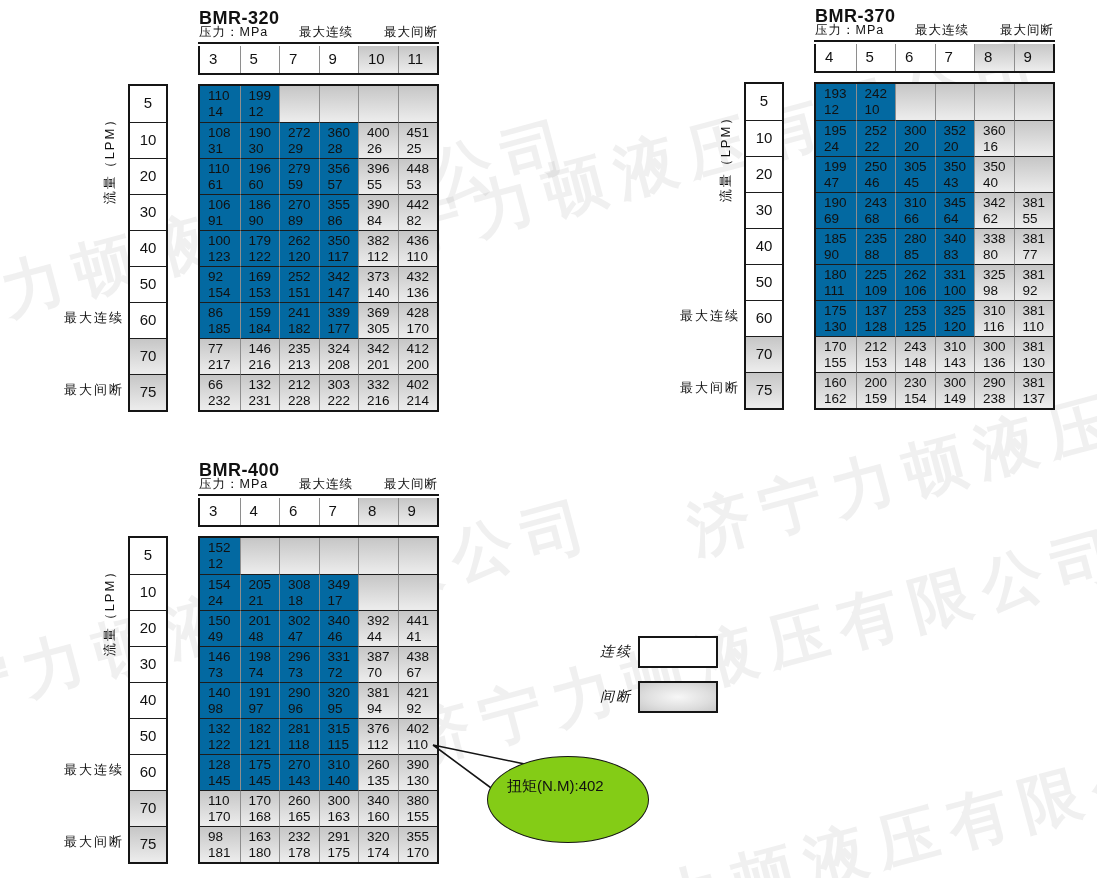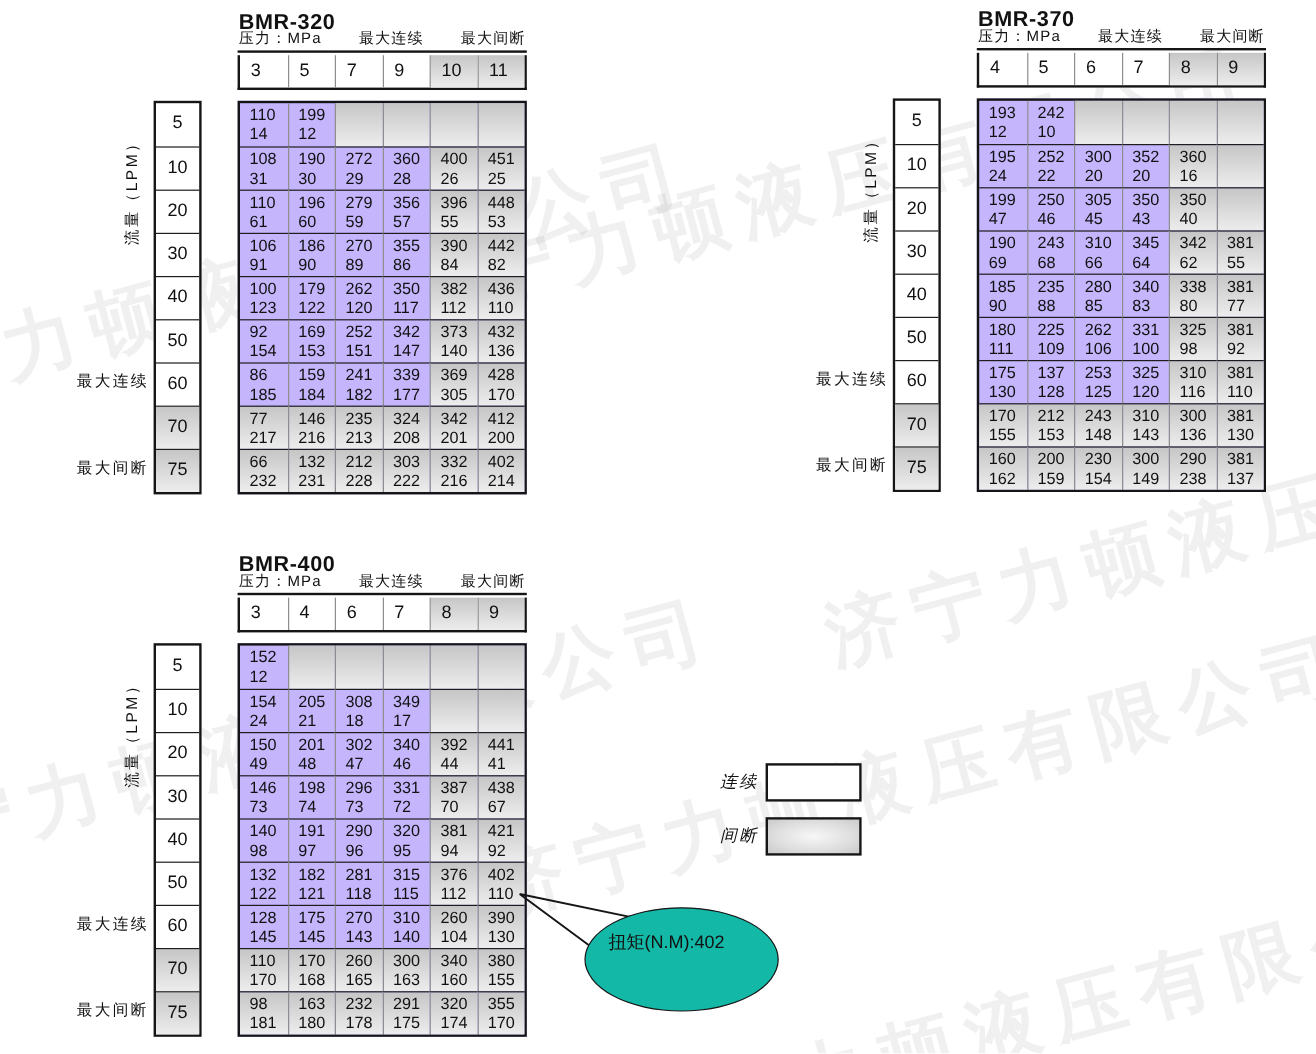--- a/index.html
+++ b/index.html
@@ -16,21 +16,21 @@
   .tgroup { position:absolute; width:392px; height:422px; }
   .tgroup > div { position:absolute; }
   .t-title { left:139px; top:0; font-size:18px; letter-spacing:0.5px;font-weight:bold; }
   .p-line { left:138px; top:19px; width:241px; height:17px;
             border-bottom:2px solid #151515; display:flex; justify-content:space-between;
             align-items:flex-end; font-size:12.5px; padding:0 1px 1px 1px; letter-spacing:1px;gap:11px; }
   .hdr { left:138px; top:38px; width:241px; height:29px; border:2px solid #151515; border-top:none;
          display:grid; grid-template-columns:repeat(6,1fr); background:#fff; }
   .hdr .hc { font-size:15px; line-height:26px; padding-left:9px; }
   .body { left:138px; top:76px; width:241px; border:2px solid #151515;
-          display:grid; grid-template-columns:repeat(6,1fr); grid-auto-rows:36px; background:#c4b5fd; }
+          display:grid; grid-template-columns:repeat(6,1fr); grid-auto-rows:36px; background:#0369a1; }
   .labcol { left:68px; top:76px; width:40px; border:2px solid #151515;
             display:grid; grid-auto-rows:36px; background:#fff; }
   .labcol .lc { text-align:center; line-height:34px; font-size:15px; }
   .bt { border-top:1px solid #1d1d1d; }
   .bl { border-left:1px solid #8e8e8e; }
   .sh { background:linear-gradient(180deg,#c6c6c6 0%,#ebebeb 95%); }
   .c .l1 { font-size:13.5px; line-height:16px; padding:2px 0 0 8px; }
   .c .l2 { font-size:13.5px; line-height:16px; padding:0 0 0 8px; }
   .flow-axis { left:50px; top:150px; transform:translate(-50%,-50%) rotate(-90deg);
                font-size:13px; letter-spacing:2px; white-space:nowrap; }
@@ -42,21 +42,21 @@
   
   .legend { position:absolute; left:600px; top:636px;font-style:italic; }
   .lg-row { display:flex; align-items:center; margin-bottom:13px; }
   .lg-label { font-size:14px; letter-spacing:2px; margin-right:6px; }
   .lg-box { width:80px; height:32px; border:2px solid #151515; background:#fff; }
   .lg-int-box { background:radial-gradient(ellipse at 50% 50%, #f7f7f7 0%, #dedede 60%, #c9c9c9 100%); }
 
   
   .tail-svg { position:absolute; left:0; top:0; pointer-events:none; }
   .callout { position:absolute; left:487px; top:756px; width:162px; height:87px;
-             background:#14b8a6; border:1.6px solid #151515; border-radius:50%; }
+             background:#84cc16; border:1.6px solid #151515; border-radius:50%; }
   .co-line { font-size:15px; line-height:27px; padding-left:19px; }
   .co-pad { padding-top:15px; }
 </style>
 </head>
 <body>
 
 <div class="canvas">
 
   <span class="wm" style="left:-140px; top:290px;">济宁力顿液压有限公司</span>
   <span class="wm" style="left:330px; top:210px;">济宁力顿液压有限公司</span>
@@ -692,21 +692,21 @@
         <div class="c bl bt">
           <div class="l1">270</div>
           <div class="l2">143</div>
         </div>
         <div class="c bl bt">
           <div class="l1">310</div>
           <div class="l2">140</div>
         </div>
         <div class="c bl bt sh">
           <div class="l1">260</div>
-          <div class="l2">104</div>
+          <div class="l2">135</div>
         </div>
         <div class="c bl bt sh">
           <div class="l1">390</div>
           <div class="l2">130</div>
         </div>
         <div class="c bt sh">
           <div class="l1">110</div>
           <div class="l2">170</div>
         </div>
         <div class="c bl bt sh">

